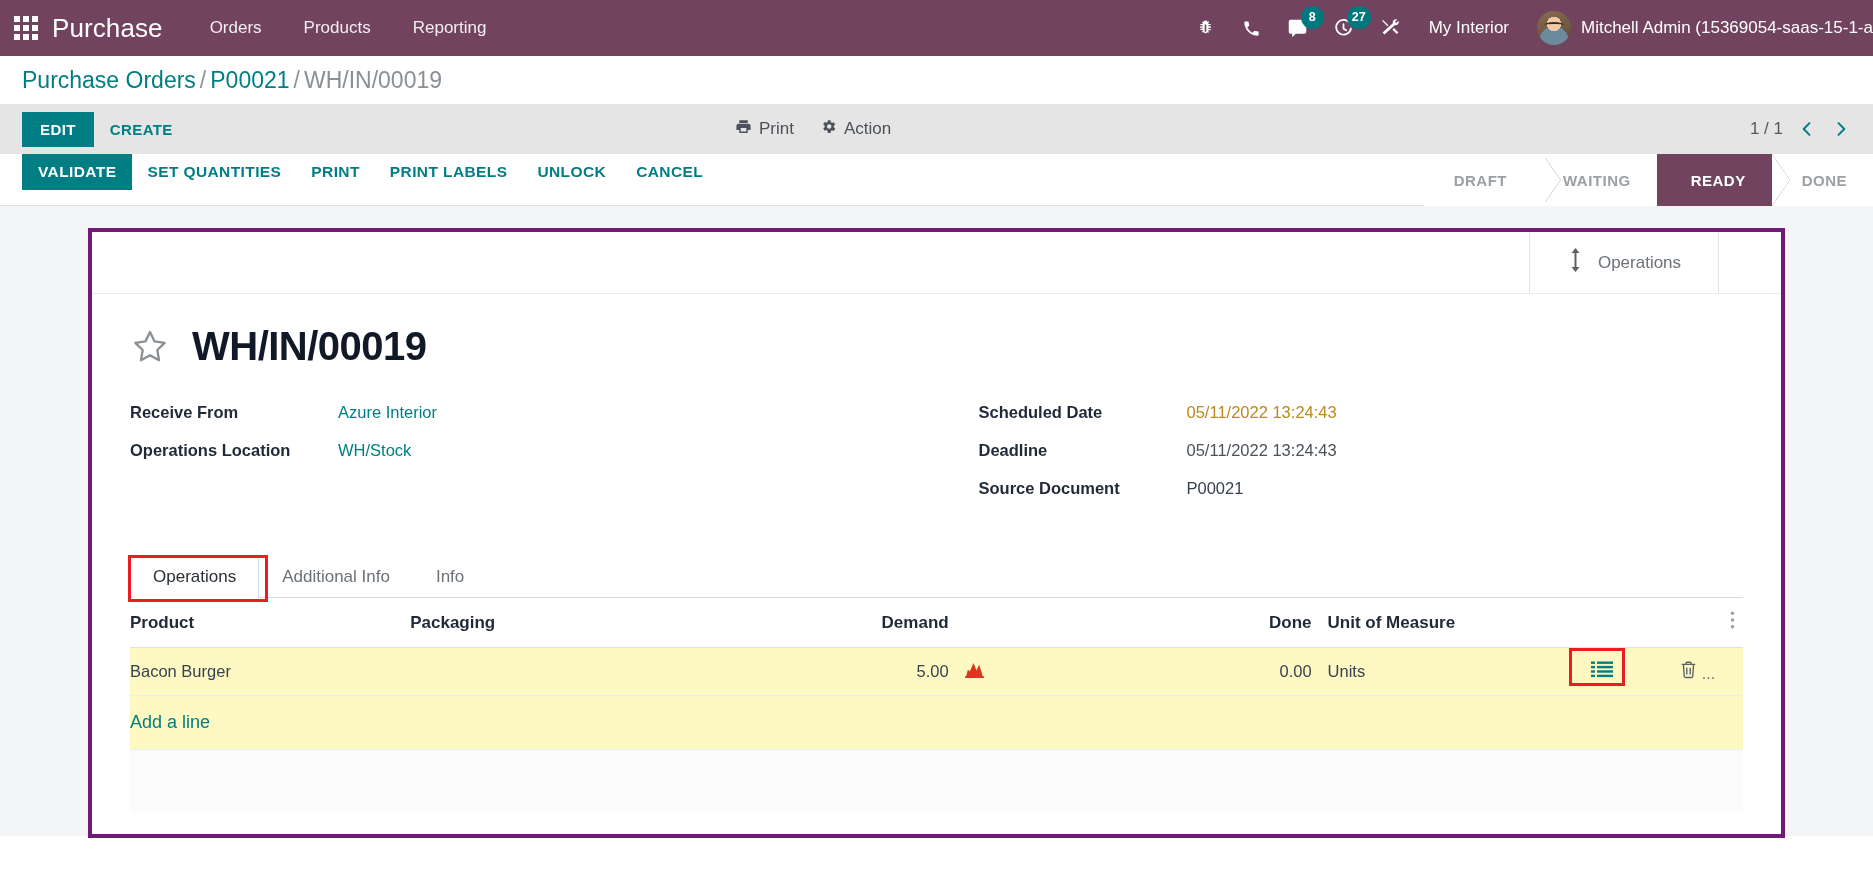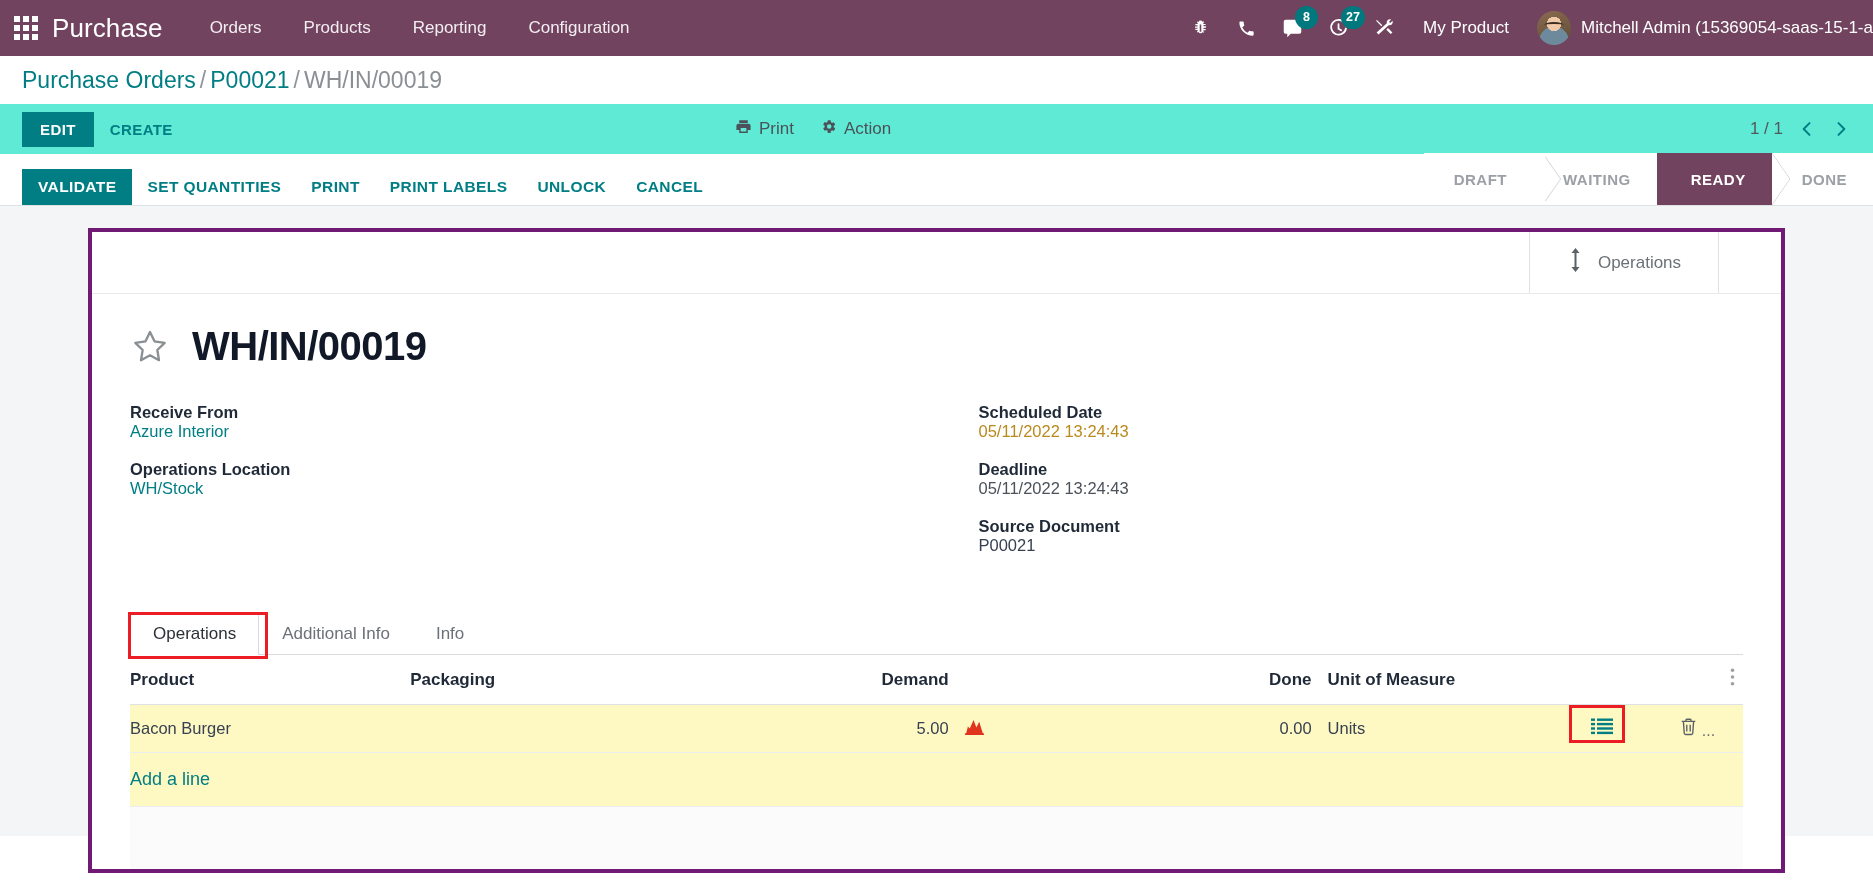--- a/index.html
+++ b/index.html
@@ -139,21 +139,21 @@
   .bc a { color: #017e84; text-decoration: none; cursor: pointer; }
   .bc .sep { color: #8f9499; margin: 0 4px; }
   .bc .active { color: #8a8f94; }
 
   
   .cp {
     display: flex;
     align-items: center;
     padding: 0 22px 0 22px;
     height: 50px;
-    background: #5eead4;
+    background: #e5e5e5;
     position: relative;
   }
   .btn-primary-solid {
     background: #017e84;
     color: #ffffff;
     border: none;
     font-size: 15px;
     font-weight: 700;
     letter-spacing: .4px;
     padding: 9px 18px;
@@ -192,21 +192,21 @@
     align-items: center;
     gap: 14px;
     color: #6b7177;
   }
   .pager-value { font-size: 17px; color: #51585e; }
   .pager-btn { cursor: pointer; display: flex; align-items: center; color: #017e84; }
 
   
   .statusbar-row {
     display: flex;
-    align-items: flex-end;
+    align-items: flex-start;
     height: 52px;
     background: #ffffff;
     border-bottom: 1px solid #dfe2e5;
     padding-left: 22px;
     position: relative;
   }
   .sb-btn-solid {
     background: #017e84;
     color: #fff;
     border: none;
@@ -333,21 +333,21 @@
     margin: 0;
     font-size: 40px;
     font-weight: 700;
     color: #111827;
     letter-spacing: -.5px;
   }
 
   .form-cols { display: flex; }
   .form-col { width: 50%; }
   .form-col.right { padding-left: 42px; }
-  .f-row { display: flex; align-items: baseline; margin-bottom: 19px; flex-direction: column; }
+  .f-row { display: flex; align-items: baseline; margin-bottom: 19px; }
   .f-label {
     width: 208px;
     font-weight: 700;
     color: #1f2937;
     font-size: 16.5px;
     flex: 0 0 auto;
   }
   .f-val { font-size: 16.5px; color: #374151; }
   .f-val.link { color: #017e84; cursor: pointer; }
   .f-val.warn { color: #b98a1e; }
@@ -445,21 +445,20 @@
         <i></i>
         <i></i>
         <i></i>
         <i></i>
     </div>
   </div>
   <div class="brand">Purchase</div>
   <div class="menu-item">Orders</div>
   <div class="menu-item">Products</div>
   <div class="menu-item">Reporting</div>
-  <div class="menu-item">Configuration</div>
 
   <div class="nav-right">
     <div class="nav-icon">
       <svg width="19" height="19" viewBox="0 0 24 24" fill="#ffffff">
         <path d="M12 2a3 3 0 0 1 2.6 1.5l1.2-.7.8 1.3-1.3.8c.2.4.3.8.4 1.3h2.8v1.5h-2.7v1.6h3.2V11h-3.2v1.6h2.7v1.5h-2.8a5 5 0 0 1-.4 1.3l1.3.8-.8 1.3-1.2-.7A3 3 0 0 1 12 18a3 3 0 0 1-2.6-1.5l-1.2.7-.8-1.3 1.3-.8a5 5 0 0 1-.4-1.3H5.5v-1.5h2.7V11H5v-1.5h3.2V7.9H5.5V6.4h2.8c.1-.5.2-.9.4-1.3L7.4 4.3l.8-1.3 1.2.7A3 3 0 0 1 12 2zm-1 5v9h2V7h-2z"></path>
       </svg>
     </div>
     <div class="nav-icon">
       <svg width="19" height="19" viewBox="0 0 24 24" fill="#ffffff">
         <path d="M6.6 10.8a15.6 15.6 0 0 0 6.6 6.6l2.2-2.2c.3-.3.7-.4 1-.2 1.2.4 2.4.6 3.6.6.6 0 1 .4 1 1V20c0 .6-.4 1-1 1A17 17 0 0 1 3 4c0-.6.4-1 1-1h3.5c.6 0 1 .4 1 1 0 1.3.2 2.5.6 3.6.1.3 0 .7-.2 1l-2.3 2.2z"></path>
@@ -476,21 +475,21 @@
         <path d="M19 5.5A8.5 8.5 0 1 0 20.5 12" stroke-linecap="round"></path>
         <path d="M12 7v5.3l3 1.8" stroke-linecap="round"></path>
       </svg>
       <span class="badge">27</span>
     </div>
     <div class="nav-icon">
       <svg width="20" height="20" viewBox="0 0 24 24" fill="#ffffff">
         <path d="M2.5 3.3l1-1L10 8.8 8.8 10 2.5 3.3zm12.9 3.1a3.8 3.8 0 0 1 5.2-4.6l-2.6 2.6 1.6 1.6 2.6-2.6a3.8 3.8 0 0 1-4.6 5.2L5.4 19.8l-2.3-2.3L15.4 6.4zM14.8 14l2-2 5.3 5.3-2 2L14.8 14z"></path>
       </svg>
     </div>
-    <div class="company-name">My Product</div>
+    <div class="company-name">My Interior</div>
     <div class="user-menu">
       <div class="avatar"></div>
       <span class="user-name">Mitchell Admin (15369054-saas-15-1-a</span>
     </div>
   </div>
 </div>
 
 <div class="breadcrumb-bar">
   <div class="bc">
     <a>Purchase Orders</a><span class="sep">/</span><a>P00021</a><span class="sep">/</span><span class="active">WH/IN/00019</span>

